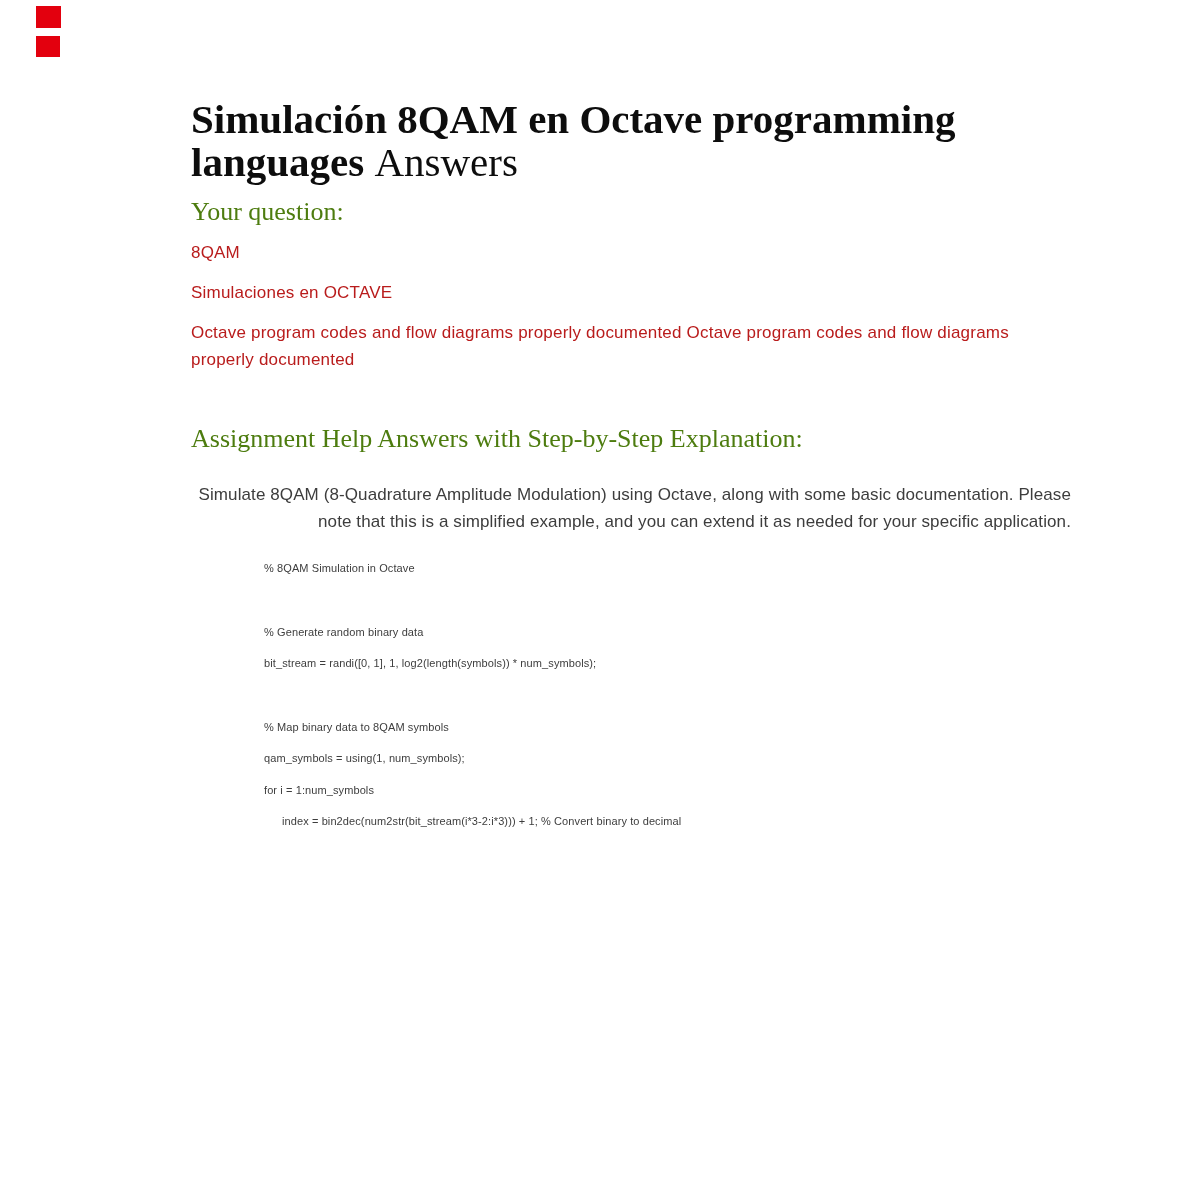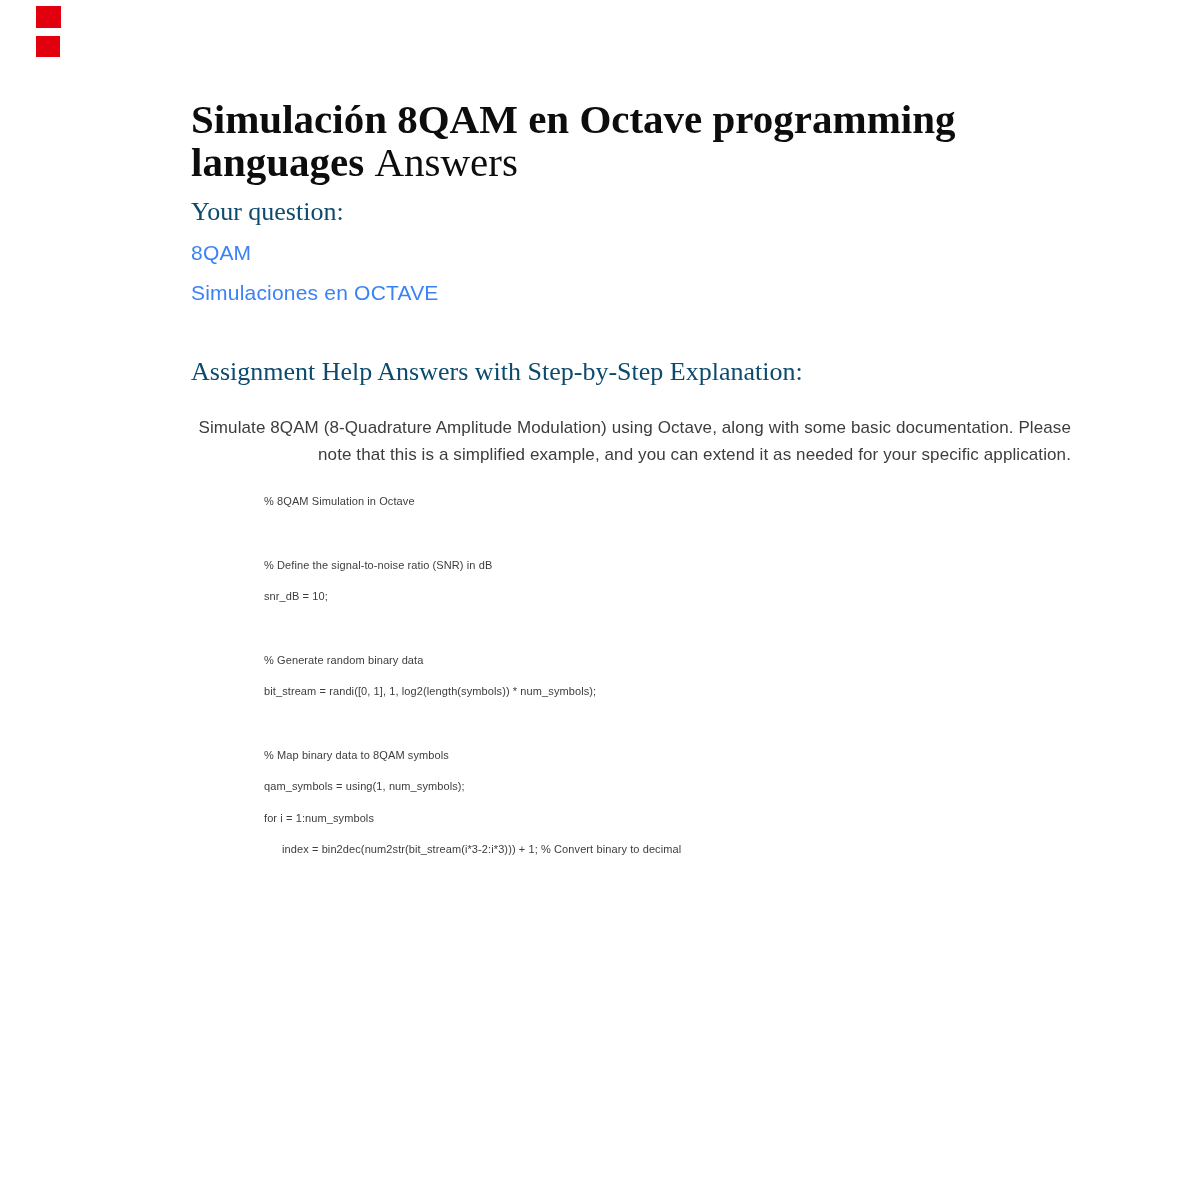--- a/index.html
+++ b/index.html
@@ -45,31 +45,31 @@
   }
   h1.doc-title .title-normal {
     font-weight: 400;
   }
 
   h2.section-heading {
     font-family: "Liberation Serif", serif;
     font-size: 26px;
     line-height: 31px;
     font-weight: 400;
-    color: #0c4a6e;
+    color: #4d7c0f;
     margin: 12px 0 0 0;
   }
   h2.section-heading.answer {
     margin-top: 50px;
   }
 
   p.q-line {
-    font-size: 21px;
+    font-size: 17px;
     line-height: 27px;
-    color: #3b82f6;
+    color: #b91c1c;
     margin: 13px 0 0 0;
     letter-spacing: 0.2px;
   }
   p.q-line.first { margin-top: 12px; }
 
   p.intro {
     font-size: 17px;
     line-height: 26.5px;
     color: #3d3d3d;
     margin: 28px 0 0 0;
@@ -107,38 +107,35 @@
   <main class="content">
 
     <h1 class="doc-title"><span class="title-bold">Simulación 8QAM en Octave programming languages</span> <span class="title-normal">Answers</span></h1>
 
     <h2 class="section-heading question">Your question:</h2>
 
     <p class="q-line first">8QAM</p>
 
     <p class="q-line">Simulaciones en OCTAVE</p>
 
+    <p class="q-line">Octave program codes and flow diagrams properly documented Octave program codes and flow diagrams properly documented</p>
 
     <h2 class="section-heading answer">Assignment Help Answers with Step-by-Step Explanation:</h2>
 
     <p class="intro">Simulate 8QAM (8-Quadrature Amplitude Modulation) using Octave, along with some basic documentation. Please note that this is a simplified example, and you can extend it as needed for your specific application.</p>
 
     <div class="code-block">
 
       <div class="code-group">
         <p class="code-line">% 8QAM Simulation in Octave</p>
       </div>
 
       <div class="code-group">
       </div>
 
-      <div class="code-group">
-        <p class="code-line">% Define the signal-to-noise ratio (SNR) in dB</p>
-        <p class="code-line">snr_dB = 10;</p>
-      </div>
 
       <div class="code-group">
         <p class="code-line">% Generate random binary data</p>
         <p class="code-line">bit_stream = randi([0, 1], 1, log2(length(symbols)) * num_symbols);</p>
       </div>
 
       <div class="code-group">
         <p class="code-line">% Map binary data to 8QAM symbols</p>
         <p class="code-line">qam_symbols = using(1, num_symbols);</p>
         <p class="code-line">for i = 1:num_symbols</p>

